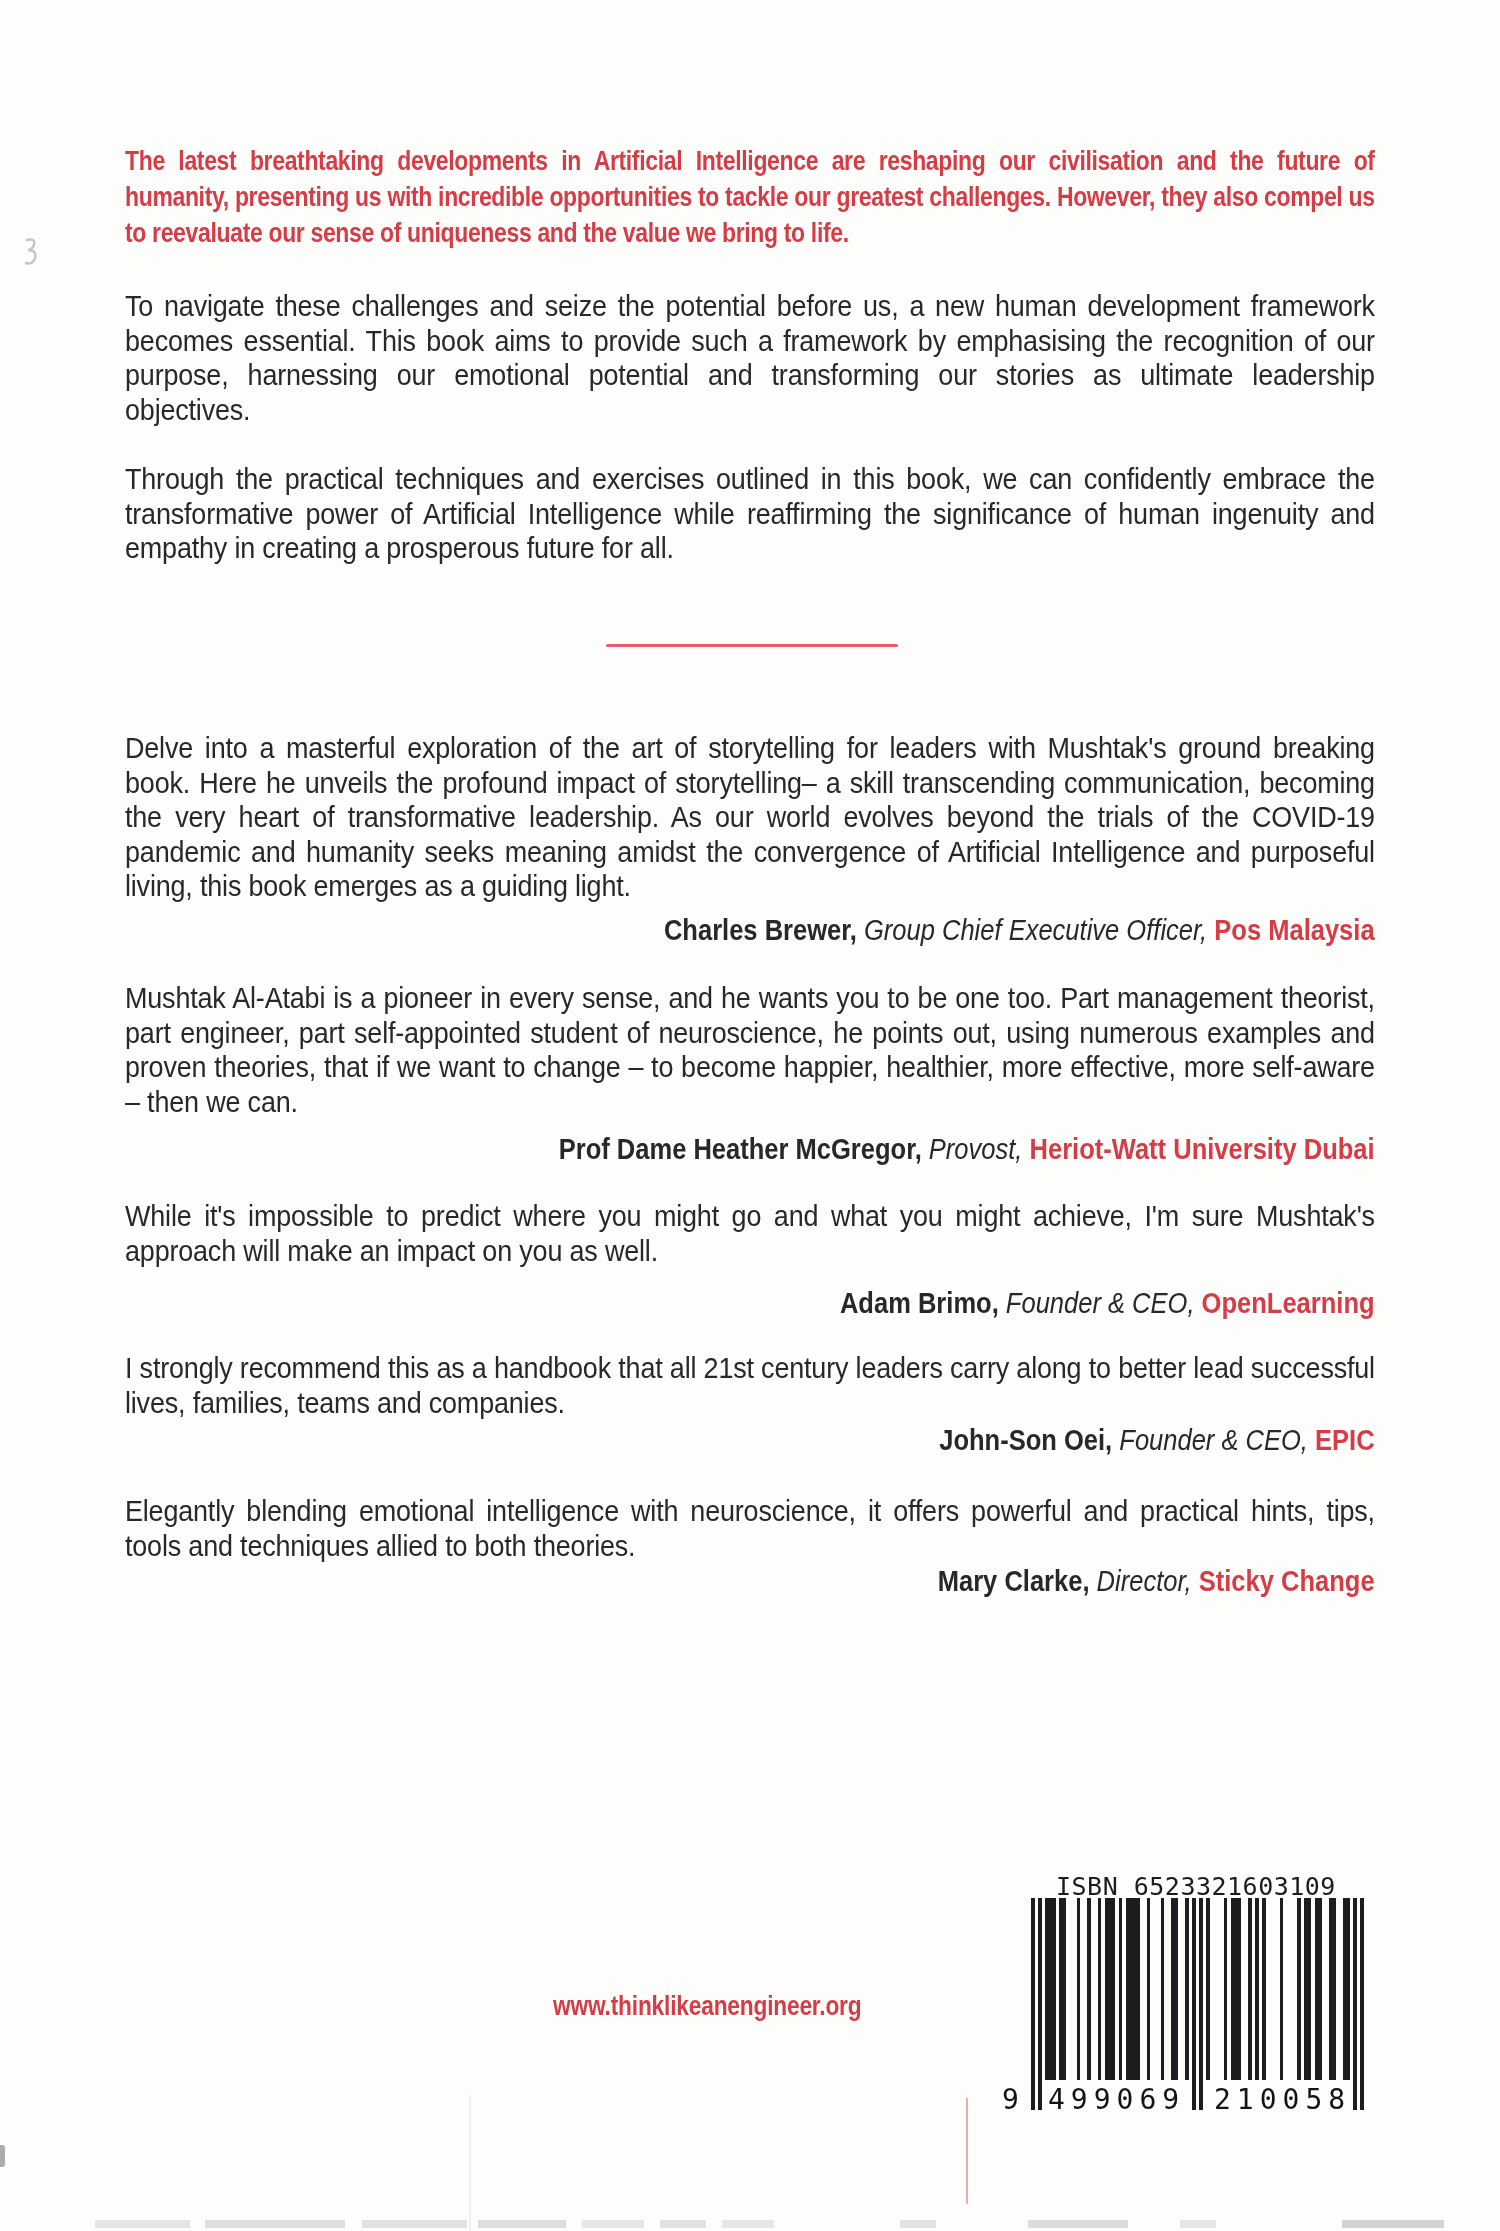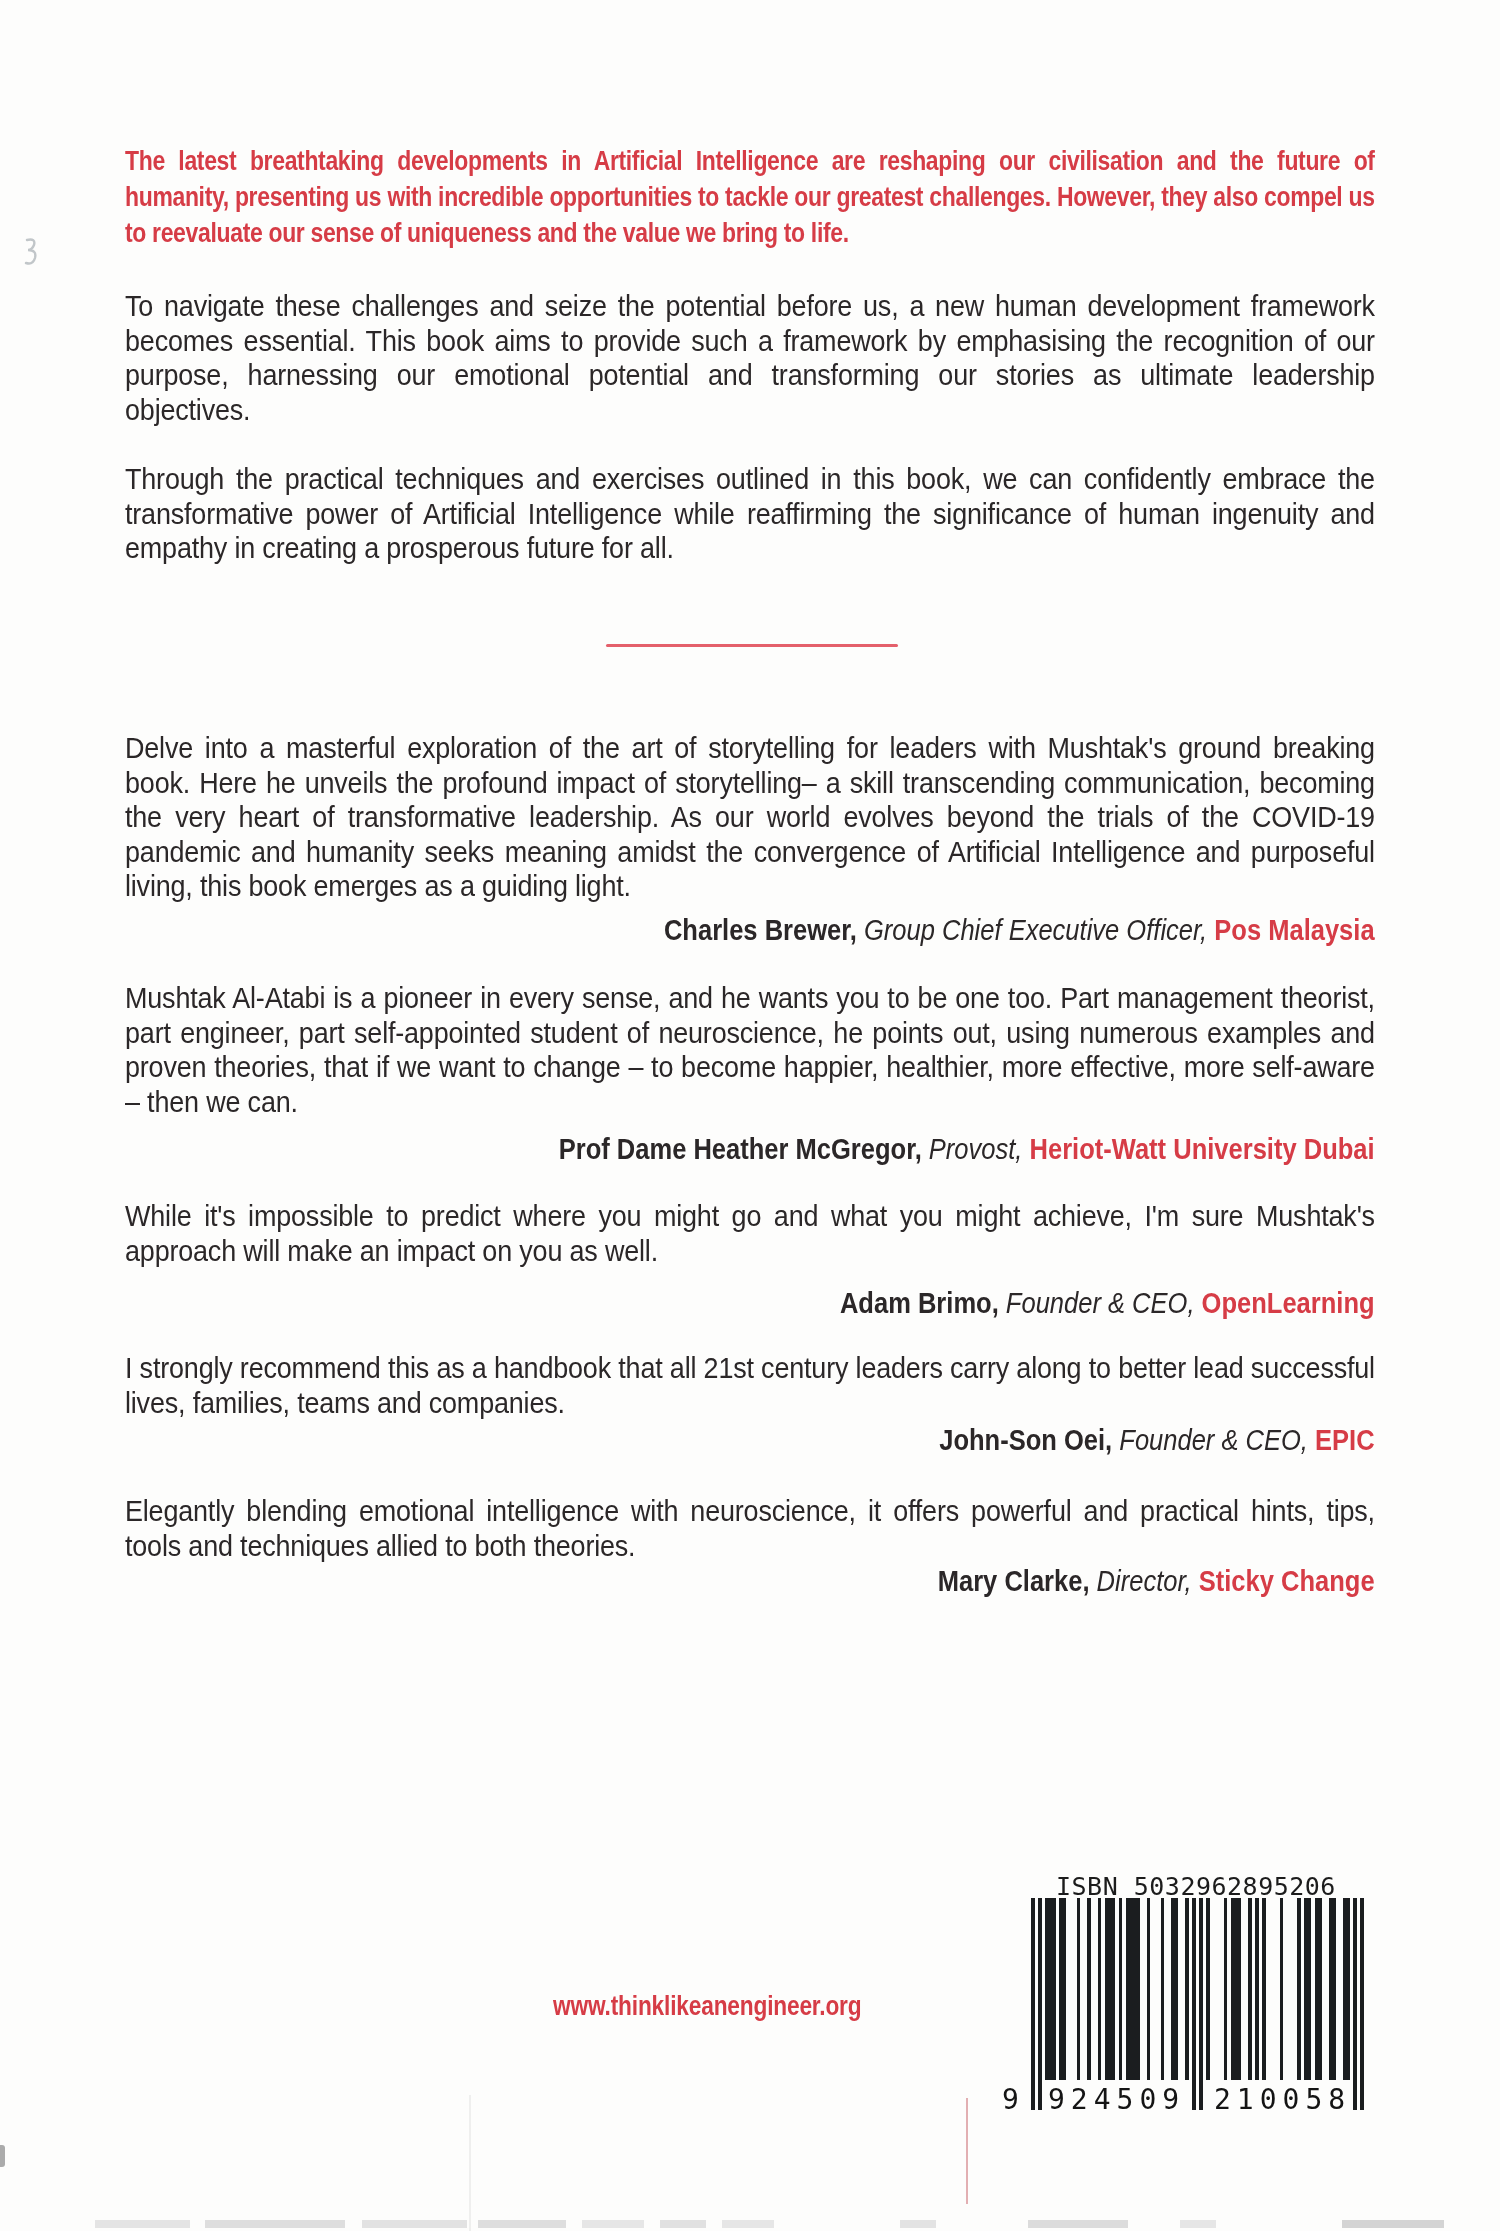--- a/index.html
+++ b/index.html
@@ -106,21 +106,21 @@
 
   <div class="blk just w93" style="top:1494px">Elegantly blending emotional intelligence with neuroscience, it offers powerful and practical hints, tips, tools and techniques allied to both theories.</div>
   <div class="blk attr" style="top:1564px">
     <span class="name">Mary Clarke,</span>
     <span class="role">Director,</span>
     <span class="org">Sticky Change</span>
   </div>
 
   <div class="website">www.thinklikeanengineer.org</div>
 
-  <div class="isbn-label">ISBN 5032962895206</div>
+  <div class="isbn-label">ISBN 6523321603109</div>
   <div class="barcode">
       <div class="bar guard" style="left: 0px;"></div>
       <div class="bar guard" style="left: 7px;"></div>
       <div class="bar" style="left: 14px;"></div>
       <div class="bar" style="left: 17.5px;"></div>
       <div class="bar" style="left: 21px;"></div>
       <div class="bar" style="left: 28px;"></div>
       <div class="bar" style="left: 31.5px;"></div>
       <div class="bar" style="left: 45.5px;"></div>
       <div class="bar" style="left: 56px;"></div>
@@ -155,21 +155,21 @@
       <div class="bar" style="left: 283.5px;"></div>
       <div class="bar" style="left: 287px;"></div>
       <div class="bar" style="left: 297.5px;"></div>
       <div class="bar" style="left: 301px;"></div>
       <div class="bar" style="left: 311.5px;"></div>
       <div class="bar" style="left: 315px;"></div>
       <div class="bar guard" style="left: 322px;"></div>
       <div class="bar guard" style="left: 329px;"></div>
     </div>
   <div class="bc-digit bc-lead">9</div>
-  <div class="bc-digit bc-left">924509</div>
+  <div class="bc-digit bc-left">499069</div>
   <div class="bc-digit bc-right">210058</div>
 
   <svg class="smudge" width="20" height="32" viewBox="0 0 20 32">
     <path d="M5 4 Q14 2 12 9 Q10 14 6 14 Q15 14 13 22 Q11 29 4 27" fill="none" stroke="#aeb4b8" stroke-width="2.4" stroke-linecap="round"></path>
   </svg>
   <div class="edge-nub"></div>
   <div class="red-streak"></div>
   <div class="gray-streak"></div>
 
   <div class="dash" style="left:95px;width:95px;background:#e4e4e4"></div>

